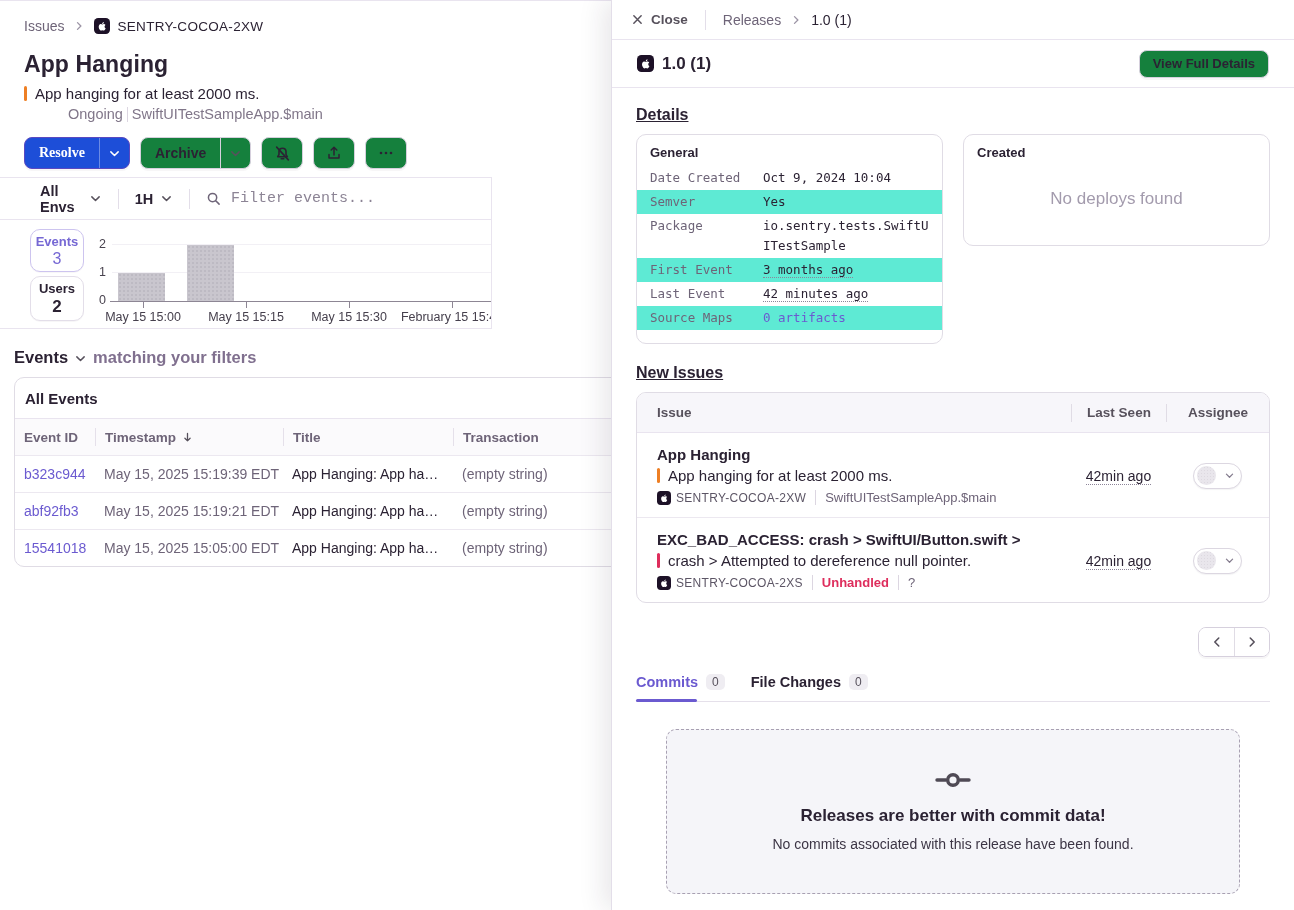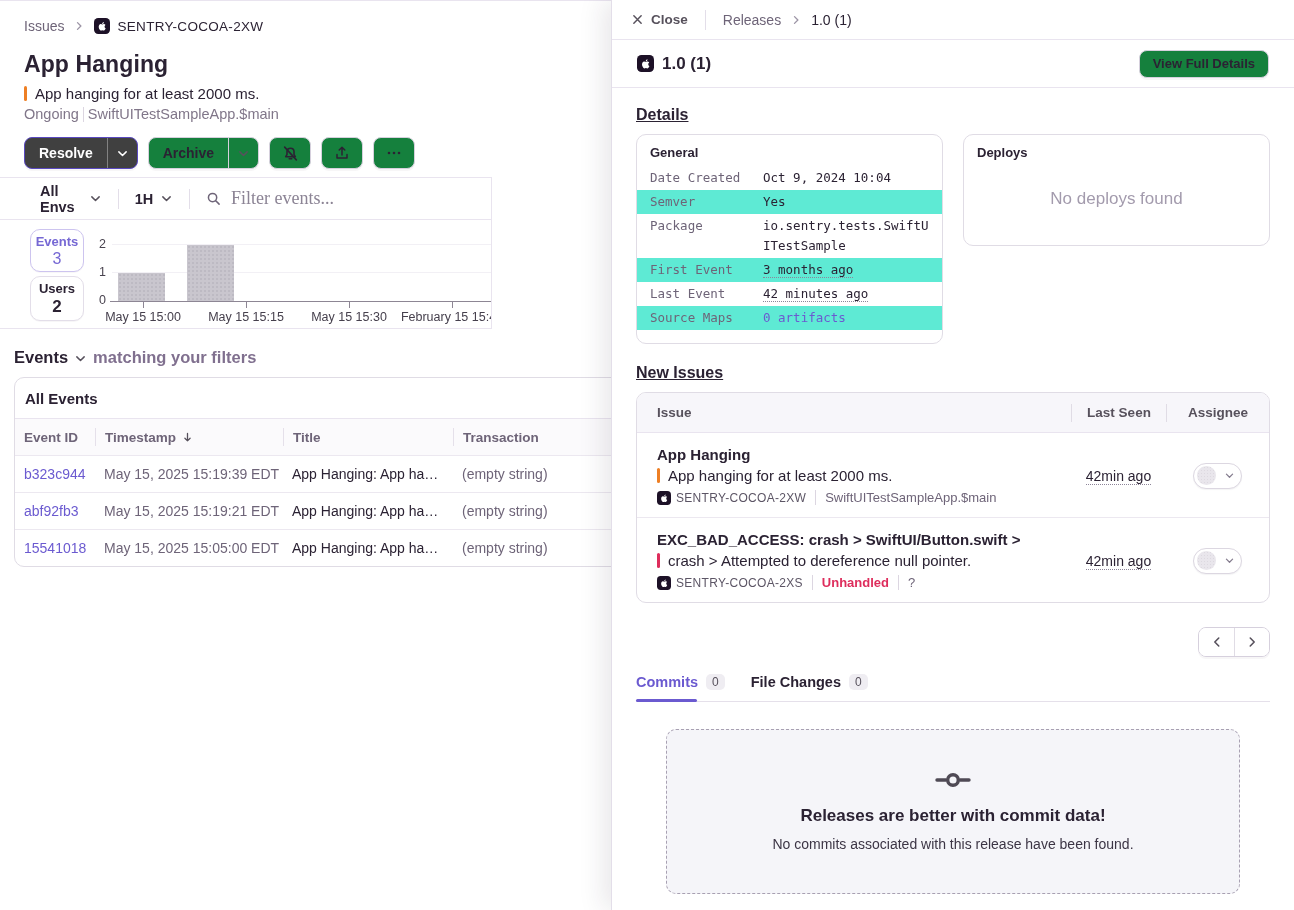--- a/index.html
+++ b/index.html
@@ -15,40 +15,40 @@
   .left-pane { position:absolute; left:0; top:0; width:611px; height:910px; overflow:hidden; border-top:1px solid #e9e4ef; background:#fff; }
   .lp-header { padding:17px 24px 0; }
   .breadcrumb { display:flex; align-items:center; gap:9px; font-size:14px; color:#6e6478; }
   .crumb-link { color:#6e6478; cursor:pointer; }
   .crumb-project { display:flex; align-items:center; gap:7px; color:#2b2233; font-size:13.5px; letter-spacing:.3px; }
   .page-title { margin-top:17px; font-size:23px; font-weight:700; letter-spacing:.1px; }
   .message-row { margin-top:7px; display:flex; align-items:center; gap:8px; font-size:15px; }
   .level-bar { width:3px; height:15px; border-radius:2px; }
   .level-orange { background:#EE7F24; }
   .level-red { background:#DE2D5C; }
-  .meta-row { margin-top:4px; display:flex; align-items:flex-end; gap:4px; font-size:14.5px; color:#807689; }
+  .meta-row { margin-top:4px; display:flex; align-items:flex-end; gap:4px; font-size:14.5px; color:#807689;margin-left:44px; }
   .pipe { width:1px; height:15px; background:#dcd6e1; }
 
   .action-bar { display:flex; gap:10px; padding:15px 24px 8px; align-items:center; }
   .btn { height:32px; display:inline-flex; align-items:center; background:#15803d; border:1px solid #d6d0dd;
          border-radius:8px; font-size:14px; font-weight:700; color:#2b2233; cursor:pointer;
          box-shadow:0 2px 0 rgba(43,34,51,.04); }
   .btn-split { padding:0; overflow:hidden; }
   .btn-split .seg-label { padding:0 14px; display:flex; align-items:center; height:100%; }
   .btn-split .seg-caret { width:30px; height:100%; display:flex; align-items:center; justify-content:center; border-left:1px solid #d6d0dd; }
-  .btn-primary { background:#404040; border-color:#5a49c0; color:#fff; }
+  .btn-primary { background:#1d4ed8; border-color:#5a49c0; color:#fff;font-family:Liberation Serif, serif; }
   .btn-primary .seg-caret { border-left:1px solid rgba(255,255,255,.35); }
   .btn-icon { width:42px; justify-content:center; }
 
   .main-col { width:492px; border-right:1px solid #e9e4ef; overflow:hidden; }
   .filter-bar { border-top:1px solid #e9e4ef; border-bottom:1px solid #e9e4ef; height:43px; display:flex; align-items:center; padding-left:40px; }
   .filter-trigger { display:flex; align-items:center; gap:7px; font-size:14.5px; font-weight:700; cursor:pointer; }
   .filter-sep { width:1px; height:20px; background:#e3dee9; margin:0 16px; }
   .search-box { display:flex; align-items:center; gap:10px; flex:1; }
-  .search-box input { border:none; outline:none; font-size:18px; color:#7f1d1d; font-family:Liberation Serif, serif; width:260px; }
+  .search-box input { border:none; outline:none; font-size:15px; color:#7f1d1d; font-family:Liberation Mono, monospace; width:260px; }
   .search-box input::placeholder { color:#8c8495; }
 
   .chart-section { position:relative; height:109px; border-bottom:1px solid #e9e4ef; }
   .stat-cards { position:absolute; left:30px; top:9px; display:flex; flex-direction:column; gap:4px; }
   .stat-card { width:54px; border-radius:10px; text-align:center; padding:4px 0 3px; cursor:pointer; background:#fff; box-shadow:0 1px 0 rgba(43,34,51,.04); }
   .stat-card.active { border:1px solid #cdc4ef; color:#7668d4; }
   .stat-card.active .stat-label, .stat-card.active .stat-value { color:#7668d4; }
   .stat-card.inactive { border:1px solid #e3dee9; }
   .stat-label { font-size:13px; font-weight:700; }
   .stat-value { font-size:16px; margin-top:1px; font-weight:400; }
@@ -446,21 +446,21 @@
             <span class="kv-key">Last Event</span>
             <span class="kv-val"><span class="dotted">42 minutes ago</span></span>
           </div>
           <div class="kv-row striped">
             <span class="kv-key">Source Maps</span>
             <span class="kv-val link">0 artifacts</span>
           </div>
         </div>
 
         <div class="card deploys-card">
-          <div class="card-title">Deploys</div>
+          <div class="card-title">Created</div>
           <div class="deploys-empty">No deploys found</div>
         </div>
       </div>
 
       <div class="section-heading new-issues-heading">New Issues</div>
       <div class="issues-panel">
         <div class="issues-header">
           <div>Issue</div>
           <div class="hdr-cell">Last Seen</div>
           <div class="hdr-cell">Assignee</div>

